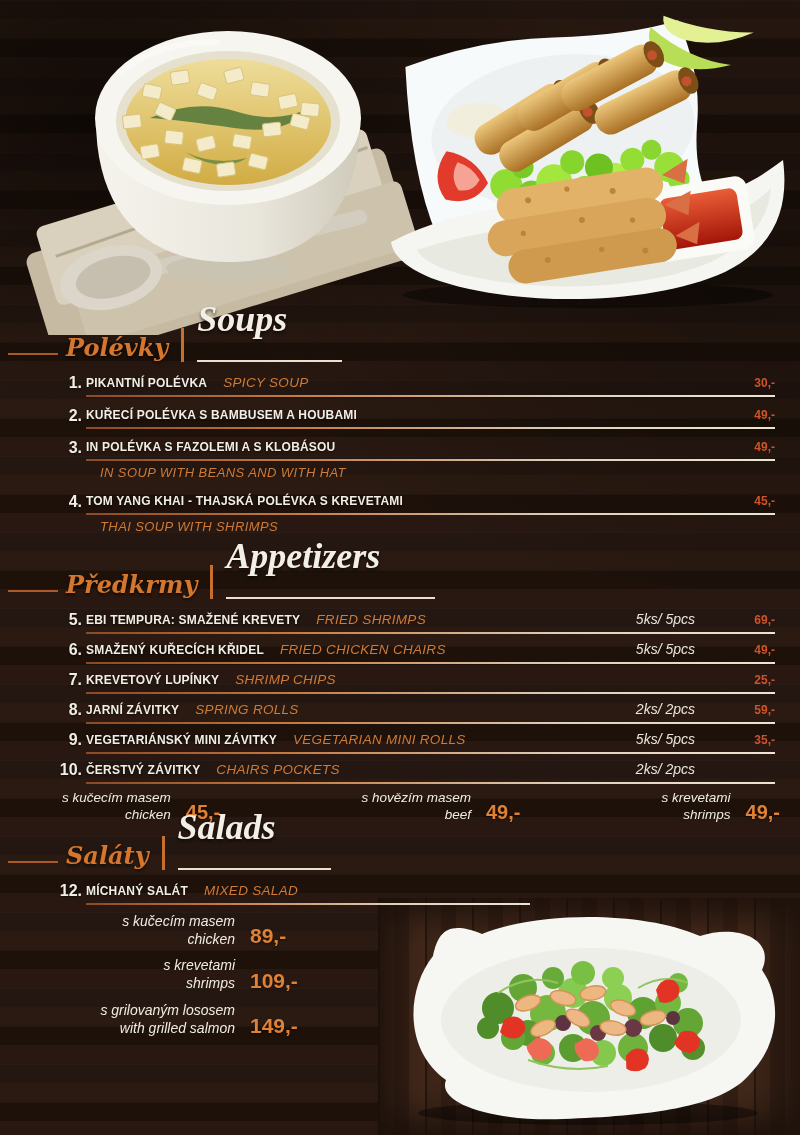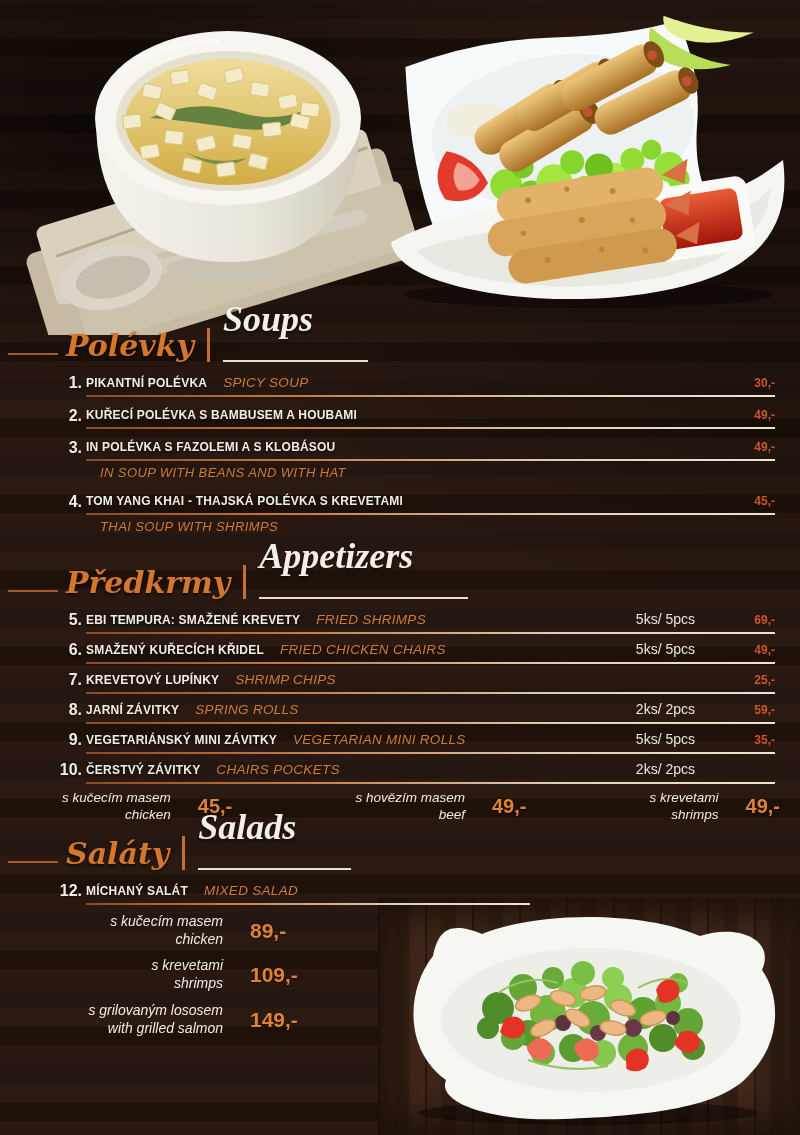--- a/index.html
+++ b/index.html
@@ -24,45 +24,45 @@
   #ph-salad svg{position:relative;}
 
   .menu-section{position:absolute;left:0;right:0;z-index:3;}
   #sec-soups{top:300px;}
   #sec-apps{top:537px;}
   #sec-salads{top:808px;}
 
   .heading{display:flex;align-items:flex-end;margin:0 0 10px 8px;
     font-family:"DejaVu Serif","Liberation Serif",serif;font-style:italic;font-weight:bold;}
   .h-rule{width:50px;height:2px;background:#a85a28;margin:0 8px 7px 0;}
-  .h-cz{font-size:30px;color:#d4762e;text-shadow:0 2px 3px rgba(0,0,0,0.6);line-height:1.1;}
+  .h-cz{font-size:24px;color:#d4762e;text-shadow:0 2px 3px rgba(0,0,0,0.6);line-height:1.1;}
   .h-div{width:3px;height:34px;background:#c76f2e;margin:0 13px;}
   .h-en{font-size:36px;color:#f3efe6;border-bottom:2px solid #e9e1cf;padding:0 55px 20px 0;
     text-shadow:0 2px 3px rgba(0,0,0,0.6);line-height:1.1;font-family:Liberation Serif, serif;}
 
   .item{position:relative;display:flex;align-items:baseline;margin:0 25px 11px 60px;
     padding-left:26px;color:#f1eee6;line-height:21px;}
   #sec-apps .item{margin-bottom:8px;}
   .item::after{content:"";position:absolute;left:26px;right:0;bottom:-3px;height:2px;
     background:linear-gradient(90deg,#8a4a24,#c57a40 30%,#ddd2be 70%,#ece4d2);}
   .item.short-line::after{right:245px;}
   .num{position:absolute;left:-10px;width:32px;text-align:right;font-weight:bold;font-size:16px;
     text-shadow:0 1px 2px rgba(0,0,0,0.55);}
   .name{font-size:12px;font-weight:bold;letter-spacing:0.2px;white-space:nowrap;
     text-shadow:0 1px 2px rgba(0,0,0,0.55);}
   .en-inline{font-size:13.5px;font-style:italic;color:#cf7a36;margin-left:16px;
     letter-spacing:0.3px;white-space:nowrap;}
   .spacer{flex:1;}
-  .qty{font-size:14px;color:#eae6dc;margin-right:30px;white-space:nowrap;}
+  .qty{font-size:14px;font-style:italic;color:#eae6dc;margin-right:30px;white-space:nowrap;}
   .price{font-size:12px;font-weight:bold;color:#cd5429;width:50px;text-align:right;white-space:nowrap;}
   .sub{margin:-5px 25px 10px 100px;font-size:13px;font-style:italic;color:#cf7a36;
     letter-spacing:0.4px;line-height:17px;}
 
   .vars-row{display:flex;justify-content:space-between;margin:8px 20px 0 62px;}
-  .var{display:flex;align-items:center;gap:27px;}
+  .var{display:flex;align-items:flex-end;gap:15px;}
   .var-l{text-align:right;font-size:13.5px;font-style:italic;color:#efece3;line-height:1.3;}
   .var-p{font-size:20px;font-weight:bold;color:#df8236;text-shadow:0 1px 2px rgba(0,0,0,0.5);}
 
   .salad-vars{margin:8px 0 0 60px;width:268px;}
   .salad-vars .var{justify-content:flex-end;margin-bottom:9px;}
   .salad-vars .var-l{font-size:14px;line-height:1.28;}
   .salad-vars .var-p{width:78px;font-size:21px;text-align:left;}
 </style>
 </head>
 <body>

